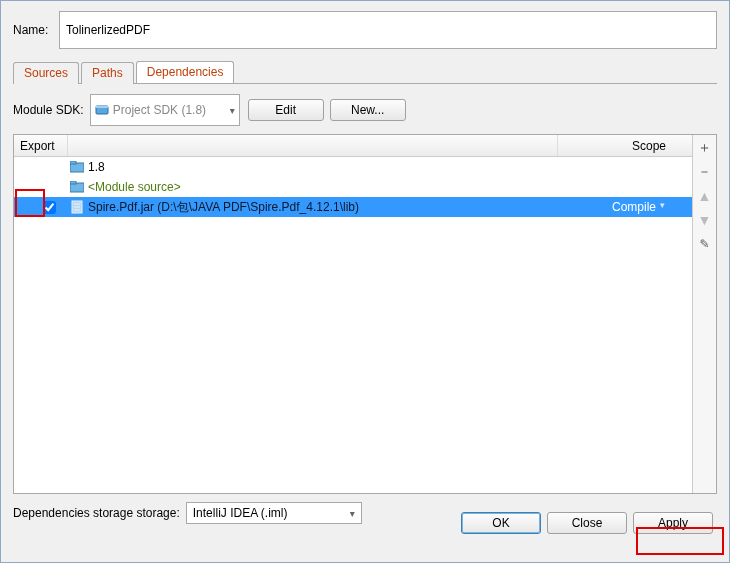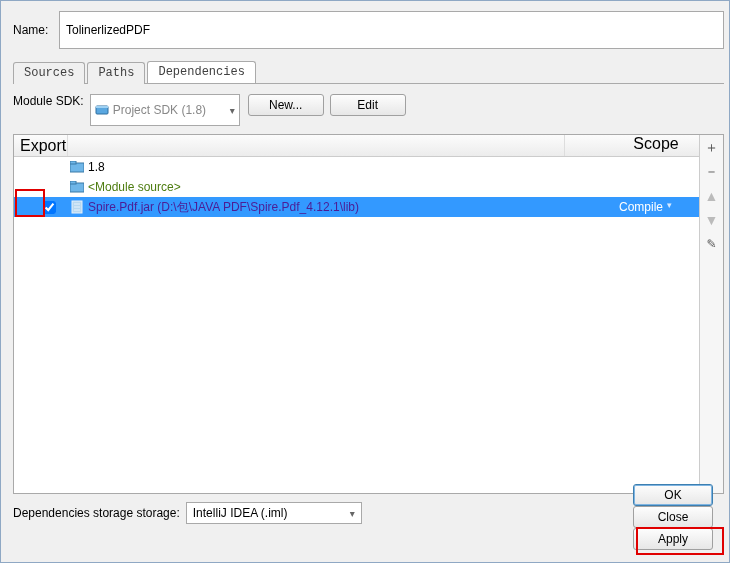--- a/index.html
+++ b/index.html
@@ -8,21 +8,21 @@
     width: 730px; height: 563px;
     font-family: "Segoe UI", Tahoma, sans-serif;
     font-size: 12px;
     background: #f0f0f0;
     overflow: hidden;
   }
   .window {
     width: 730px; height: 563px;
     background: #f0f0f0;
     border: 1px solid #8fa8c4;
-    padding: 10px 5px 12px 12px;
+    padding: 10px 12px 12px 12px;
     position: relative;
   }
   .name-row {
     display: flex;
     align-items: center;
     margin-bottom: 12px;
   }
   .name-row label { width: 46px; }
   .name-input {
     flex: 1;
@@ -38,32 +38,32 @@
     margin-bottom: 10px;
     height: 23px;
   }
   .tab {
     padding: 3px 10px;
     border: 1px solid #aaa;
     border-bottom: none;
     background: #f0f0f0;
     margin-right: 2px;
     border-radius: 3px 3px 0 0;
-    color: #404040;
+    color: #c2410c;
     position: relative;
     top: 1px;
-    font-family: Liberation Mono, monospace;
   }
   .tab.active {
     background: #fff;
     top: 0;
     padding-bottom: 4px;
   }
   .sdk-row {
     display: flex;
+    align-items: center;
     margin-bottom: 8px;
   }
   .sdk-row label { margin-right: 6px; }
   .sdk-select {
     display: flex;
     align-items: center;
     border: 1px solid #a9a9a9;
     background: #fff;
     height: 32px;
     width: 150px;
@@ -98,42 +98,43 @@
   .dep-list {
     flex: 1;
     display: flex;
     flex-direction: column;
   }
   .dep-header {
     display: flex;
     background: linear-gradient(#fcfcfc,#ececec);
     border-bottom: 1px solid #ccc;
     height: 22px;
-    font-size: 16px;
+    align-items: center;
+    font-size: 12px;
     gap: 48px;
   }
   .col-export { width: 54px; padding-left: 6px; border-right: 1px solid #ddd; height: 100%; display:flex; align-items:center;}
   .col-blank { flex: 1; border-right: 1px solid #ddd; height:100%;}
   .col-scope { width: 86px; text-align: center; }
   .row {
     display: flex;
     align-items: center;
     height: 20px;
     padding-left: 16px;
   }
   .row .chk-cell { width: 38px; display:flex; justify-content:center; }
   .row .icon-cell { width: 18px; display:flex; justify-content:center; align-items:center; }
   .row .text-cell { flex: 1; padding-left: 2px; }
   .row .scope-cell { width: 86px; text-align: left; padding-left: 6px; display:flex; }
   .row.selected {
     background: #3399ff;
     color: #fff;
   }
   .row.source .text-cell { color: #4d7c0f; }
-  .row.selected .text-cell { color: #4c1d95; }
+  .row.selected .text-cell { color: #0f172a; }
   .row.selected .scope-cell .chev { color:#d8eaff; }
   .chev { font-size: 9px; margin-left: 4px; color:#d8eaff;}
   input[type=checkbox] {
     width: 13px; height: 13px;
   }
   .sidebar {
     width: 24px;
     border-left: 1px solid #ccc;
     background: #f6f6f6;
     display: flex;
@@ -160,24 +161,23 @@
     border: 1px solid #a9a9a9;
     background: #fff;
     height: 22px;
     width: 176px;
     padding: 0 6px;
     margin-left: 6px;
   }
   .storage-select .chev2 { margin-left:auto; color:#666; font-size:10px; }
   .footer {
     position: absolute;
-    bottom: 12px;
+    bottom: 28px;
     right: 16px;
     display: flex;
-    flex-direction: column;
   }
   .footer .btn { min-width: 80px; margin-left:6px; margin-right:0; }
   .red-box {
     position: absolute;
     border: 2px solid #e00000;
     pointer-events: none;
   }
   .folder-icon svg, .jar-icon svg, .sdk-icon svg { display:block; }
 </style>
 </head>
@@ -201,22 +201,22 @@
     <div class="sdk-select">
       <span class="sdk-icon">
         <svg width="14" height="14">
             <rect x="1" y="3" width="12" height="8" rx="1" fill="#5aa7e0" stroke="#2e6fa0"></rect>
             <rect x="1" y="3" width="12" height="2" fill="#9fd1f3"></rect>
           </svg>
       </span>
       <span style="margin-left:4px;">Project SDK (1.8)</span>
       <span class="chev">▾</span>
     </div>
+    <button class="btn">Edit</button>
     <button class="btn">New...</button>
-    <button class="btn">Edit</button>
   </div>
 
   <div class="dep-panel">
     <div class="dep-list">
       <div class="dep-header">
         <div class="col-export">Export</div>
         <div class="col-blank"></div>
         <div class="col-scope">Scope</div>
       </div>
 

